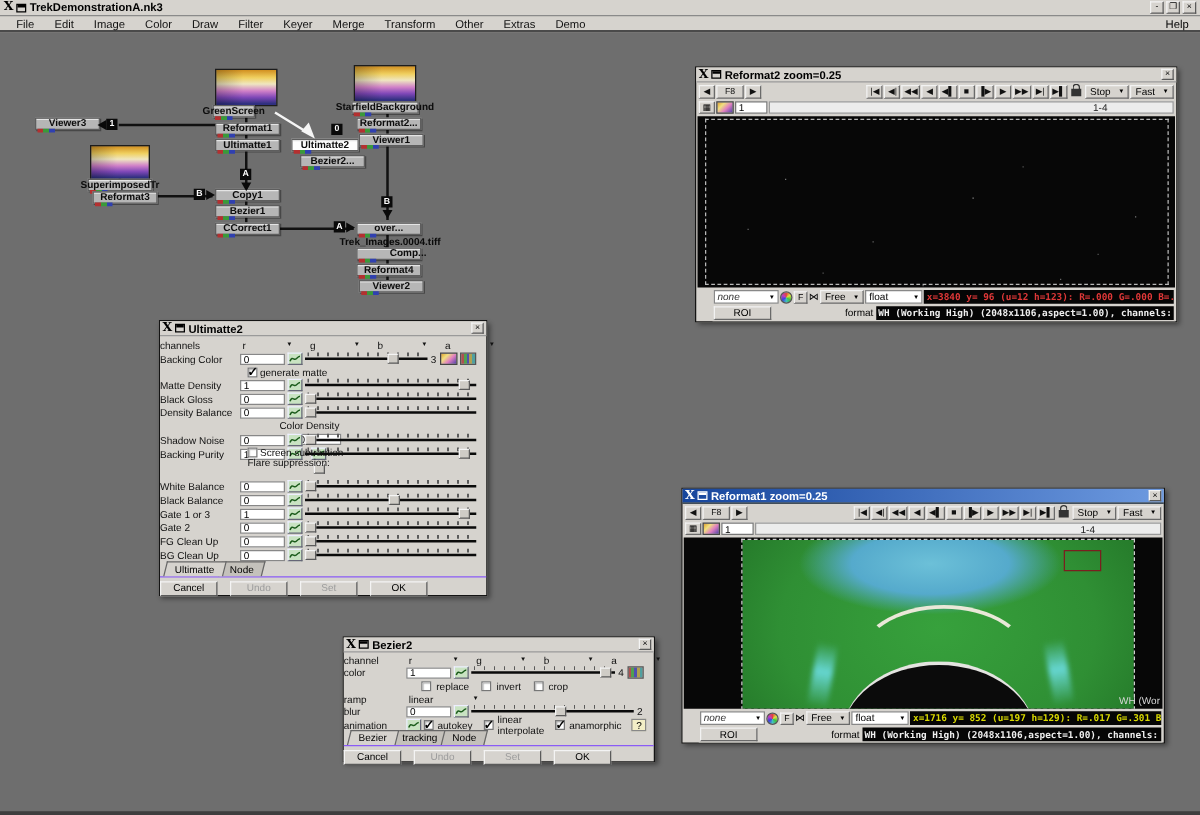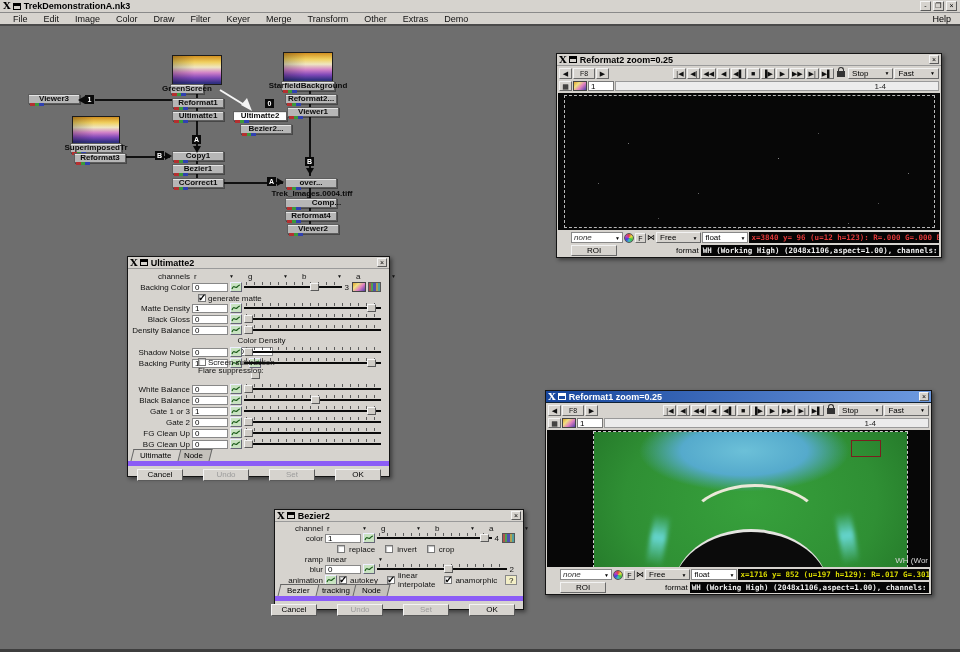--- a/index.html
+++ b/index.html
@@ -55,21 +55,21 @@
   .wtitle.blue .logo-box::before { background:#fff; }
   .wclose { margin-left:auto; width:10px; height:9px; border:1px solid; border-color:#f4f4f4 #5a5a5a #5a5a5a #f4f4f4;
             background:#d6d3ce; color:#000; font-size:7px; line-height:7px; text-align:center; }
 
   
   .vtoolbar { height:14px; display:flex; align-items:center; gap:1px; padding:0 2px; }
   .tbtn { height:11px; min-width:13px; border:1px solid; border-color:#f2f2f2 #6a6a6a #6a6a6a #f2f2f2;
           background:#d6d3ce; font-size:7px; line-height:9px; text-align:center; padding:0 1px; color:#111; flex:none; }
   .tspacer { flex:1; }
   .tcombo { height:11px; border:1px solid; border-color:#f2f2f2 #6a6a6a #6a6a6a #f2f2f2; background:#d6d3ce;
-            font-size:8px; display:flex; align-items:center; padding:0 3px; gap:16px; flex:none; }
+            font-size:8px; display:flex; align-items:center; padding:0 3px; gap:6px; flex:none; }
   .arr { font-size:5px; }
   .lock { width:8px; height:6px; background:#333; position:relative; margin:2px 2px 0 2px; flex:none; }
   .lock::before { content:""; position:absolute; top:-4px; left:1px; width:4px; height:4px;
                   border:1px solid #333; border-bottom:none; border-radius:3px 3px 0 0; }
   .vrow2 { height:12px; display:flex; align-items:center; gap:1px; padding:0 2px; }
   .minibtn { width:13px; height:10px; border:1px solid; border-color:#f2f2f2 #6a6a6a #6a6a6a #f2f2f2;
              background:#d6d3ce; font-size:7px; line-height:9px; text-align:center; flex:none; }
   .gradicon { width:14px; height:10px; border:1px solid #444; flex:none;
               background:linear-gradient(135deg,#e0a030 0%,#f0e080 30%,#e080c0 60%,#5040a8 100%); }
   .framefield { width:26px; height:10px; background:#fff; border:1px solid #777; font-size:8px;
@@ -110,21 +110,21 @@
   .dome { position:absolute; left:50%; bottom:-24px; width:156px; height:62px; margin-left:-78px;
           background:#0b0b0b; border-radius:50% 50% 0 0 / 100% 100% 0 0; border-top:3px solid #e4e4e0; }
   .streak { position:absolute; width:16px; height:52px; background:linear-gradient(to bottom,rgba(110,225,225,0) 0%,#66d6d2 45%,rgba(40,150,150,0) 100%);
             filter:blur(2px); }
   .streak.l { left:56px; top:82px; transform:rotate(10deg); }
   .streak.r { right:52px; top:80px; transform:rotate(-10deg); }
   .roirect { position:absolute; right:26px; top:8px; width:30px; height:17px; border:1px solid #7a1f1f; }
 
   
   .prow { position:absolute; left:0; right:0; height:10px; display:flex; align-items:center; gap:2px; padding-right:8px; }
-  .plabel { width:62px; text-align:right; font-size:8px; color:#111; flex:none; line-height:9px; white-space:nowrap; }
+  .plabel { width:62px; text-align:left; font-size:8px; color:#111; flex:none; line-height:9px; white-space:nowrap; }
   .bez .plabel { width:48px; }
   .pfield { width:36px; height:9px; background:#fff; border:1px solid #888; font-size:8px;
             padding:0 2px; flex:none; line-height:7px; color:#000; }
   .curveb { width:12px; height:10px; background:#c9e3c2; border:1px solid; border-color:#eef #667 #667 #eef;
             flex:none; display:flex; align-items:center; justify-content:center; }
   .slider { flex:1; height:10px; position:relative; }
   .sl-ticks { position:absolute; left:2px; right:2px; top:0; height:3px;
               background:repeating-linear-gradient(to right,#5a5a5a 0 1px,transparent 1px 8px); }
   .sl-line { position:absolute; left:0; right:0; top:4px; height:2px; background:#0a0a0a; }
   .sl-handle { position:absolute; top:1px; width:9px; height:8px; background:#cfccc6;
@@ -136,22 +136,22 @@
         flex:none; position:relative; }
   .cb.on::after { content:"✓"; position:absolute; left:-1px; top:-3px; font-size:10px; font-weight:bold; color:#000; }
   .cblabel { font-size:8px; color:#111; margin-right:6px; }
   .combo-ch { width:44px; height:9px; display:flex; align-items:center; justify-content:space-between;
               font-size:8px; padding:0 2px; flex:none; color:#111; }
   .tabrow { position:absolute; left:4px; display:flex; align-items:flex-end; height:12px; z-index:2; }
   .tab { font-size:8px; padding:1px 7px; border:1px solid #666; border-bottom:none; margin-right:-4px;
          background:#c4c1bb; transform:skewX(-14deg); }
   .tab > span { display:inline-block; transform:skewX(14deg); }
   .tab.active { background:#d6d3ce; z-index:2; }
-  .pbtnrow { position:absolute; left:0; right:0; border-top:5px solid #8b5cf6; display:flex;
-             justify-content:flex-end; gap:20px; padding:3px 8px 0 0; }
+  .pbtnrow { position:absolute; left:0; right:0; border-top:1px solid #8b5cf6; display:flex;
+             gap:10px; padding:3px 8px 0 0; }
   .pbtn { min-width:46px; height:12px; border:1px solid; border-color:#f4f4f4 #5a5a5a #5a5a5a #f4f4f4;
           background:#d6d3ce; font-size:8px; text-align:center; line-height:10px; padding:0 4px; color:#000; }
   .pbtn.disabled { color:#9c9c9c; }
   .helpbtn { width:12px; height:10px; background:#f2eec6; border:1px solid #888; font-size:8px;
              text-align:center; line-height:9px; flex:none; }
 </style>
 </head>
 <body>
 
 <div class="titlebar">

